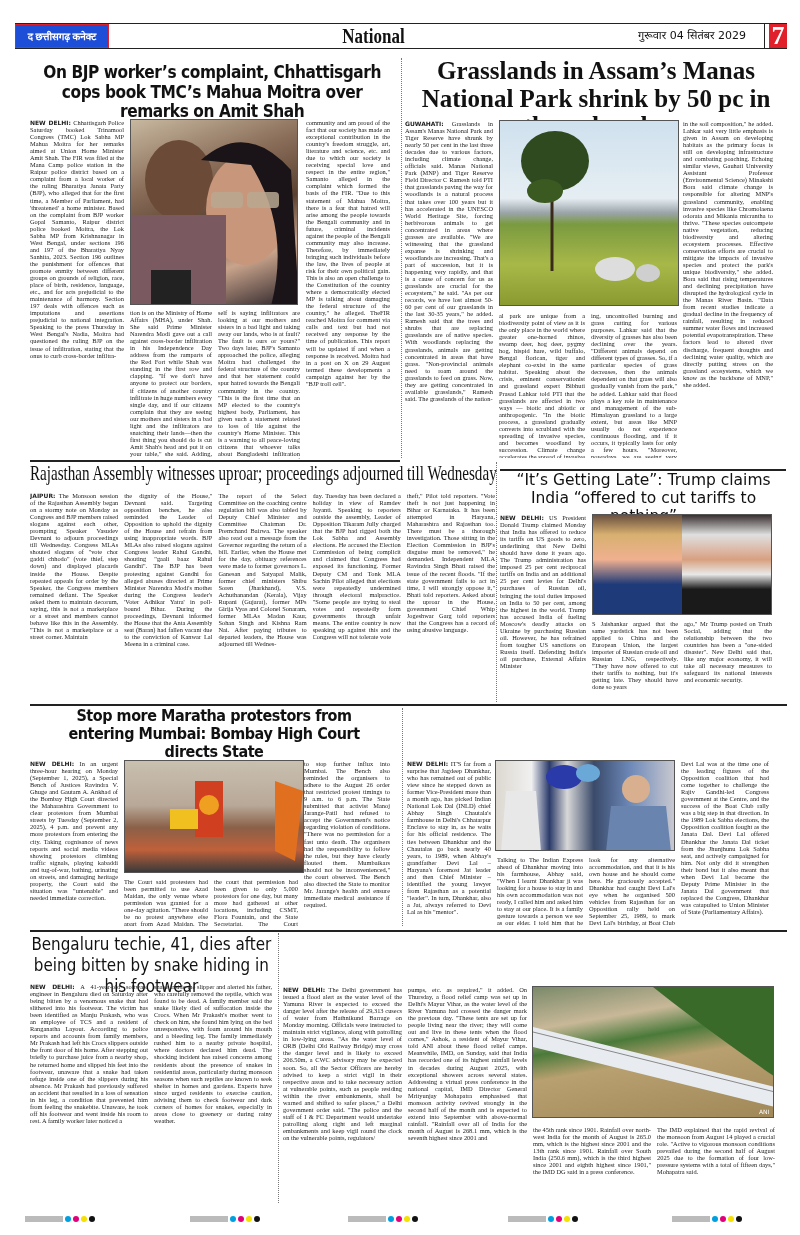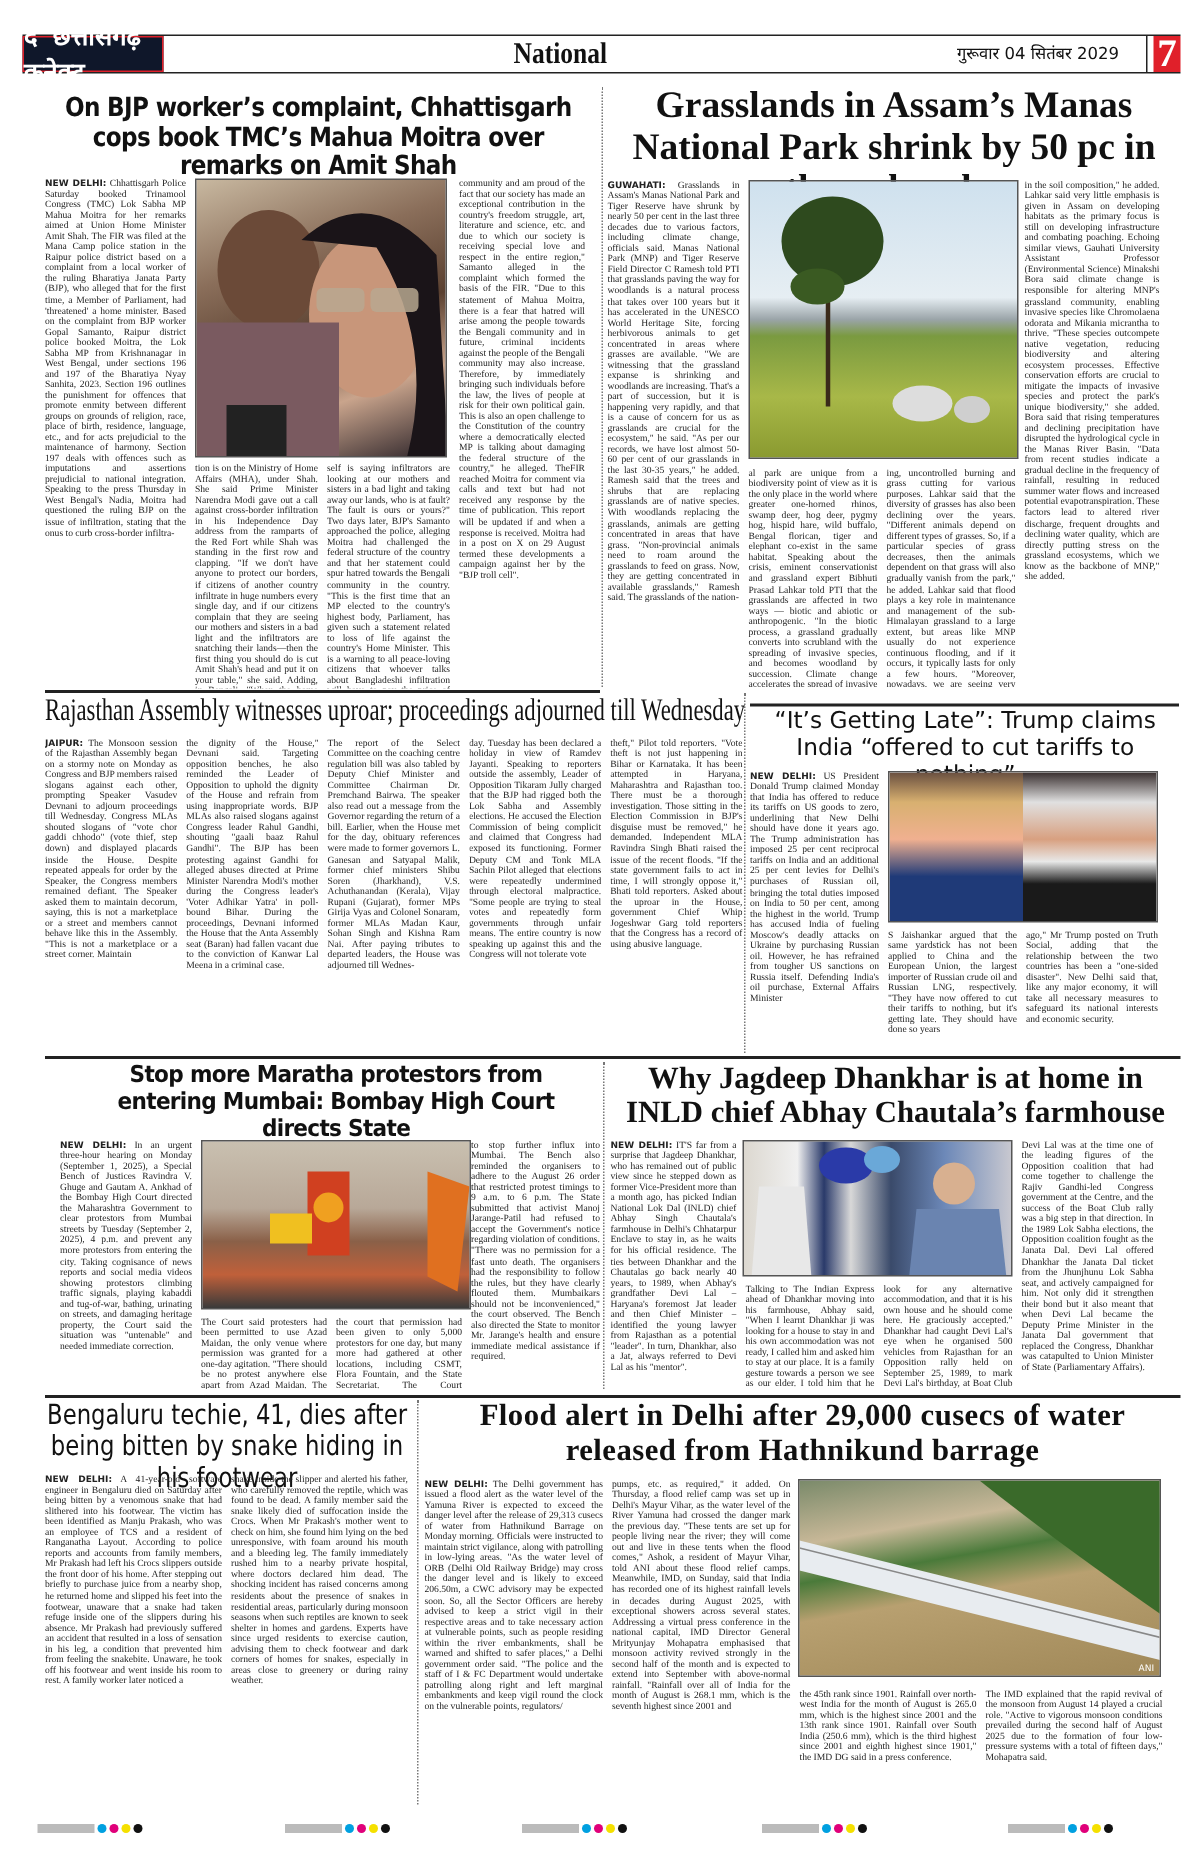--- a/index.html
+++ b/index.html
@@ -1,19 +1,19 @@
 <!DOCTYPE html>
 <html><head>
 <meta charset="utf-8">
 <style>
 *{box-sizing:border-box;margin:0;padding:0}
 html,body{width:800px;height:1235px;background:#fff;overflow:hidden}
 body{font-family:"Liberation Serif",serif;color:#111;position:relative}
 .masthead{position:absolute;left:15px;top:23px;width:772px;height:26px;display:flex;border-top:1.5px solid #222;border-bottom:1.5px solid #222}
-.mh-logo{background:#0f172a;color:#fff;font-family:Liberation Mono, monospace;font-weight:bold;font-size:17px;width:94px;display:flex;align-items:center;justify-content:center;border:1px solid #e0202a}
+.mh-logo{background:#1d4ed8;color:#fff;font-family:Liberation Serif, serif;font-weight:bold;font-size:10px;width:94px;display:flex;align-items:center;justify-content:center;border:1px solid #e0202a}
 .mh-section{flex:1;text-align:center;font-family:"Liberation Serif",serif;font-weight:bold;font-size:20px;line-height:24px;transform:scaleX(.85);transform-origin:center}
 .mh-date{font-family:"DejaVu Sans",sans-serif;font-size:11px;line-height:24px;padding-right:18px;border-right:1.5px solid #222}
 .mh-page{background:#e0202a;color:#fff;font-weight:bold;font-size:26px;width:18px;text-align:center;line-height:24px;margin-left:4px}
 .art{position:absolute}
 .head{text-align:center;line-height:1.12;color:#111}
 .h-cond{font-family:"DejaVu Sans",sans-serif;font-weight:bold;letter-spacing:-.5px}
 .h-serif{font-family:"Liberation Serif",serif;font-weight:bold}
 .h-light{font-family:"DejaVu Sans",sans-serif;font-weight:normal}
 .cols{position:absolute;display:flex;gap:6px}
 .col{flex:1;font-size:6.4px;line-height:7.05px;text-align:justify;overflow:hidden;color:#222;hyphens:auto}
@@ -109,21 +109,21 @@
     <div class="col" style="flex:0 0 86px">
         <p><span class="dl">NEW DELHI:</span> <span>US President Donald Trump claimed Monday that India has offered to reduce its tariffs on US goods to zero, underlining that New Delhi should have done it years ago. The Trump administration has imposed 25 per cent reciprocal tariffs on India and an additional 25 per cent levies for Delhi's purchases of Russian oil, bringing the total duties imposed on India to 50 per cent, among the highest in the world. Trump has accused India of fueling Moscow's deadly attacks on Ukraine by purchasing Russian oil. However, he has refrained from tougher US sanctions on Russia itself. Defending India's oil purchase, External Affairs Minister</span></p>
       </div>
     <div class="col" style="flex:0 0 86px;margin-top:106px">S Jaishankar argued that the same yardstick has not been applied to China and the European Union, the largest importer of Russian crude oil and Russian LNG, respectively. "They have now offered to cut their tariffs to nothing, but it's getting late. They should have done so years</div>
     <div class="col" style="flex:0 0 88px;margin-top:106px">ago," Mr Trump posted on Truth Social, adding that the relationship between the two countries has been a "one-sided disaster". New Delhi said that, like any major economy, it will take all necessary measures to safeguard its national interests and economic security.</div>
   </div>
 </div>
 
 <div class="rule" style="left:30px;top:704px;width:757px"></div>
 
-<div class="art" style="left:40px;top:708px;width:368px;height:218px">
+<div class="art" style="left:30px;top:708px;width:368px;height:218px">
   <div class="head h-cond" style="font-size:15.5px;line-height:1.15;transform:scaleX(.93);transform-origin:center">Stop more Maratha protestors from entering Mumbai: Bombay High Court directs State</div>
   <div class="photo" style="left:94px;top:52px;width:180px;height:113px;background:linear-gradient(180deg,#c9c0b0 0%,#b8a898 40%,#8a6048 60%,#c0603a 80%,#3a3a3a 100%)">
     <svg width="180" height="113">
         <rect x="70" y="20" width="28" height="56" fill="#d04020"></rect>
         <circle cx="84" cy="44" r="10" fill="#f0a020"></circle>
         <polygon points="150,20 178,30 170,100 150,90" fill="#e07020"></polygon>
         <rect x="45" y="48" width="28" height="20" fill="#f0c020"></rect>
       </svg>
   </div>
   <div class="cols" style="left:0;top:52px;width:368px;height:166px">
@@ -131,21 +131,20 @@
         <p><span class="dl">NEW DELHI:</span> <span>In an urgent three-hour hearing on Monday (September 1, 2025), a Special Bench of Justices Ravindra V. Ghuge and Gautam A. Ankhad of the Bombay High Court directed the Maharashtra Government to clear protestors from Mumbai streets by Tuesday (September 2, 2025), 4 p.m. and prevent any more protestors from entering the city. Taking cognisance of news reports and social media videos showing protestors climbing traffic signals, playing kabaddi and tug-of-war, bathing, urinating on streets, and damaging heritage property, the Court said the situation was "untenable" and needed immediate correction.</span></p>
       </div>
     <div class="col" style="flex:0 0 84px;margin-top:118px">The Court said protesters had been permitted to use Azad Maidan, the only venue where permission was granted for a one-day agitation. "There should be no protest anywhere else apart from Azad Maidan. The life of Mumbaikars should be normalised," the Bench observed. The State informed</div>
     <div class="col" style="flex:0 0 84px;margin-top:118px">the court that permission had been given to only 5,000 protestors for one day, but many more had gathered at other locations, including CSMT, Flora Fountain, and the State Secretariat. The Court questioned why "unauthorised protestors" had not been sent back and instructed the Government</div>
     <div class="col" style="flex:0 0 86px">to stop further influx into Mumbai. The Bench also reminded the organisers to adhere to the August 26 order that restricted protest timings to 9 a.m. to 6 p.m. The State submitted that activist Manoj Jarange-Patil had refused to accept the Government's notice regarding violation of conditions. "There was no permission for a fast unto death. The organisers had the responsibility to follow the rules, but they have clearly flouted them. Mumbaikars should not be inconvenienced," the court observed. The Bench also directed the State to monitor Mr. Jarange's health and ensure immediate medical assistance if required.</div>
   </div>
 </div>
 <div class="vdot" style="left:402px;top:708px;height:218px"></div>
 
 <div class="art" style="left:407px;top:708px;width:380px;height:218px">
-  <div class="head h-serif" style="font-size:20.5px;line-height:1.12">Why Jagdeep Dhankhar is at home in INLD chief Abhay Chautala’s farmhouse</div>
   <div class="photo" style="left:88px;top:52px;width:180px;height:91px;background:linear-gradient(90deg,#dcd8d0 0%,#f0f0f0 20%,#2a3a6a 30%,#d8d8d8 40%,#3a4a6a 55%,#6c88b8 75%,#c8c8d0 100%)">
     <svg width="180" height="91">
         <ellipse cx="68" cy="16" rx="18" ry="12" fill="#2a3aa8"></ellipse>
         <ellipse cx="92" cy="12" rx="12" ry="9" fill="#6aa8d8"></ellipse>
         <circle cx="140" cy="28" r="14" fill="#d8b090"></circle>
         <path d="M115 45 L170 45 L175 91 L110 91 Z" fill="#6a84b0"></path>
         <path d="M10 30 L40 30 L45 91 L5 91Z" fill="#e8e8e8"></path>
       </svg>
   </div>
   <div class="cols" style="left:0;top:52px;width:380px;height:166px">
@@ -165,21 +164,20 @@
   <div class="cols" style="left:0;top:50px;width:242px;height:220px">
     <div class="col">
         <p><span class="dl">NEW DELHI:</span> <span>A 41-year-old software engineer in Bengaluru died on Saturday after being bitten by a venomous snake that had slithered into his footwear. The victim has been identified as Manju Prakash, who was an employee of TCS and a resident of Ranganatha Layout. According to police reports and accounts from family members, Mr Prakash had left his Crocs slippers outside the front door of his home. After stepping out briefly to purchase juice from a nearby shop, he returned home and slipped his feet into the footwear, unaware that a snake had taken refuge inside one of the slippers during his absence. Mr Prakash had previously suffered an accident that resulted in a loss of sensation in his leg, a condition that prevented him from feeling the snakebite. Unaware, he took off his footwear and went inside his room to rest. A family worker later noticed a</span></p>
       </div>
     <div class="col">snake inside the slipper and alerted his father, who carefully removed the reptile, which was found to be dead. A family member said the snake likely died of suffocation inside the Crocs. When Mr Prakash's mother went to check on him, she found him lying on the bed unresponsive, with foam around his mouth and a bleeding leg. The family immediately rushed him to a nearby private hospital, where doctors declared him dead. The shocking incident has raised concerns among residents about the presence of snakes in residential areas, particularly during monsoon seasons when such reptiles are known to seek shelter in homes and gardens. Experts have since urged residents to exercise caution, advising them to check footwear and dark corners of homes for snakes, especially in areas close to greenery or during rainy weather.</div>
   </div>
 </div>
 <div class="vdot" style="left:278px;top:933px;height:270px"></div>
 
 <div class="art" style="left:283px;top:933px;width:504px;height:270px">
-  <div class="head h-serif" style="font-size:20.5px;line-height:1.14;letter-spacing:.3px">Flood alert in Delhi after 29,000 cusecs of water released from Hathnikund barrage</div>
   <div class="photo" style="left:249px;top:53px;width:242px;height:132px;background:linear-gradient(170deg,#7a8a6a 0%,#c8b898 25%,#4a7a3a 40%,#b8a070 55%,#a08858 100%)">
     <svg width="242" height="132">
         <path d="M0 40 L242 100 L242 120 L0 60Z" fill="#e8ecf0"></path>
         <path d="M0 45 L242 105" stroke="#888" stroke-width="1"></path>
         <path d="M120 0 L242 0 L242 90 Q170 40 120 0Z" fill="#3a6a2a"></path>
         <text x="226" y="127" font-size="6" fill="#fff" font-family="DejaVu Sans,sans-serif">ANI</text>
       </svg>
   </div>
   <div class="cols" style="left:0;top:53px;width:504px;height:217px">
     <div class="col" style="flex:0 0 119px">

